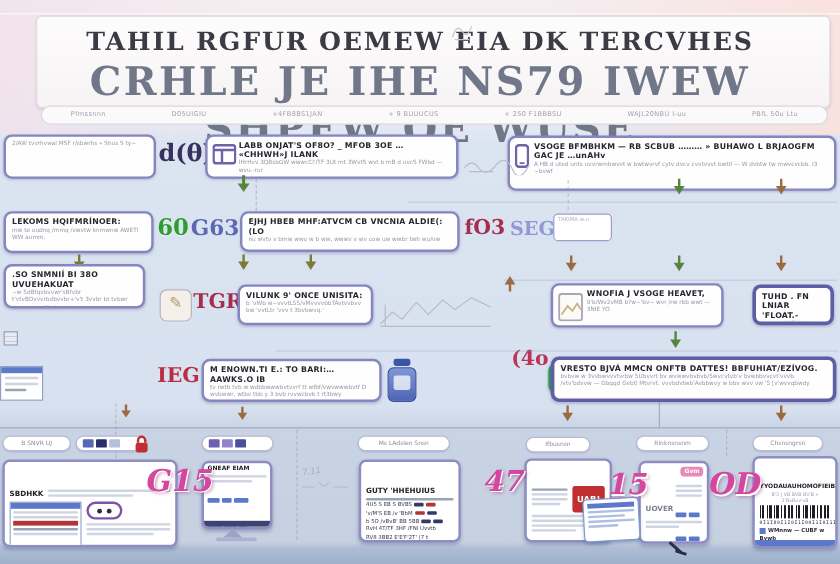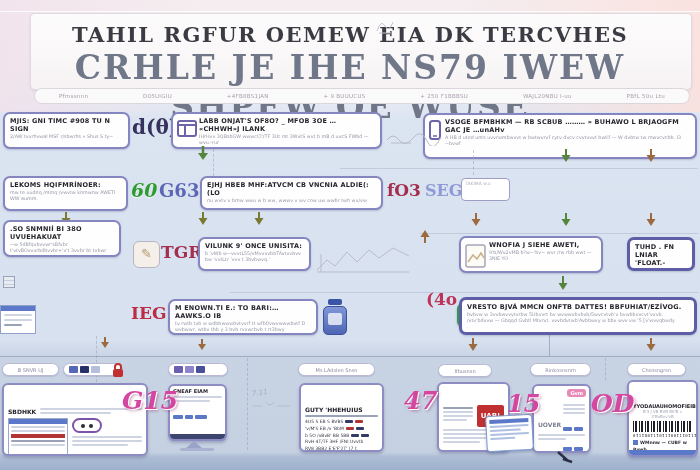--- a/index.html
+++ b/index.html
@@ -30,21 +30,21 @@
     padding:3px 5px;box-sizing:border-box;overflow:hidden;
     box-shadow:0 1px 2px rgba(90,90,140,.28);}
   .box.thick{border-color:#5e5ea6;border-width:3px;}
   .box .t{font-weight:700;font-size:6.5px;line-height:1.25;color:#26262e;letter-spacing:.2px;}
   .box .s{font-size:4.8px;line-height:1.3;color:#9699a6;margin-top:1px;}
   .box.icn{padding-left:26px;}
   .boxicon{position:absolute;left:4px;top:6px;}
 
   .glyph{position:absolute;font-family:"DejaVu Serif",serif;font-weight:700;line-height:1;}
   .g-ind{color:#37315e;font-size:20px;}
-  .g-grn{color:#2f9b33;font-size:19px;text-shadow:0 1px 0 rgba(255,255,255,.7);font-style:italic;}
+  .g-grn{color:#2f9b33;font-size:19px;text-shadow:0 1px 0 rgba(255,255,255,.7);}
   .g-blu{color:#5d68b5;font-size:18px;}
   .g-mar{color:#a32e4e;font-size:17px;}
   .g-per{color:#8f99d6;font-size:16px;}
   .g-crm{color:#bd3457;font-size:17px;margin-top:48px;}
   .g-red{color:#bb2c45;font-size:17px;}
   .g-mag{color:#d446a0;font-style:italic;font-size:25px;
     text-shadow:1px 1px 0 #fff,2px 2px 3px rgba(140,30,90,.45);z-index:6;}
   .badge-grn{position:absolute;width:27px;height:24px;background:#2e9b4c;border-radius:6px;
     color:#fff;font-weight:700;font-size:13px;text-align:center;line-height:24px;
     box-shadow:0 1px 2px rgba(20,80,40,.4);margin-left:28px;}
@@ -105,21 +105,20 @@
     <span>+ 9 BUUUCUS</span>
     <span>+ 250 F1BBBSU</span>
     <span>WAJL20NBU I-uu</span>
     <span>PBfL 50u Ltu</span>
   </div>
   <svg class="note" style="left:374px;top:16px" width="22" height="20">
     <path d="M3 15 Q7 3 11 10 T19 6 M5 17 h12" stroke="#c6c3cc" stroke-width="1" fill="none"></path>
     </svg>
 
   <div class="box" style="left:3px;top:112px;width:127px;height:37px">
-    <div class="t">MJIS: GNI TIMC #908 TU N SIGN</div>
     <div class="s">2/AW tvvrhvwal MSF r/sbwrhs « Shus S ty~</div>
   </div>
   <div class="glyph g-ind" style="left:132px;top:117px">d(θ)</div>
   <div class="box icn" style="left:171px;top:112px;width:211px;height:37px">
     <span class="boxicon">
       <svg width="20" height="18">
           <rect x="1" y="1" width="18" height="15" rx="2" fill="none" stroke="#6c63aa" stroke-width="2"></rect>
           <line x1="1" y1="5" x2="19" y2="5" stroke="#6c63aa" stroke-width="2"></line>
           <line x1="8" y1="5" x2="8" y2="16" stroke="#6c63aa" stroke-width="2"></line>
         </svg></span>
@@ -210,21 +209,21 @@
     <path d="M6 14 V7" stroke="#9c6a3f" stroke-width="2"></path>
       <path d="M1.5 8 L6 1 L10.5 8 Z" fill="#9c6a3f"></path>
     </svg>
   <div class="glyph g-crm" style="left:426px;top:243px">(4o</div>
   <div class="box icn" style="left:459px;top:236px;width:144px;height:37px;padding-left:28px">
     <span class="boxicon">
       <svg width="21" height="24">
           <rect x="1" y="1" width="19" height="22" rx="2" fill="#fdfbf6" stroke="#a9a4b8" stroke-width="1.5"></rect>
           <path d="M3 18 L8 11 L12 15 L16 9 L19 14" stroke="#c9b089" stroke-width="1.5" fill="none"></path>
         </svg></span>
-    <div class="t">WNOFIA J SIEHE AWETI,</div>
+    <div class="t">WNOFIA J VSOGE HEAVET,</div>
     <div class="s">9'b/Wv2vMB b?w~'bv~ wvr /rw rbb wwt — 3NIE YO</div>
   </div>
   <div class="box thick" style="left:627px;top:237px;width:68px;height:34px">
     <div class="t">TUHD . FN LNIAR 'FLOAT.-</div>
     <div class="s">'wcb. 'c0f/5Mvbtvw~ ww /vbcv' — I 'ST' A MASSE</div>
   </div>
   <svg class="arrow" style="left:557px;top:275px" width="12" height="16">
     <path d="M6 1 V9" stroke="#55853c" stroke-width="2"></path>
       <path d="M1.5 8 L6 15 L10.5 8 Z" fill="#55853c"></path>
     </svg>

